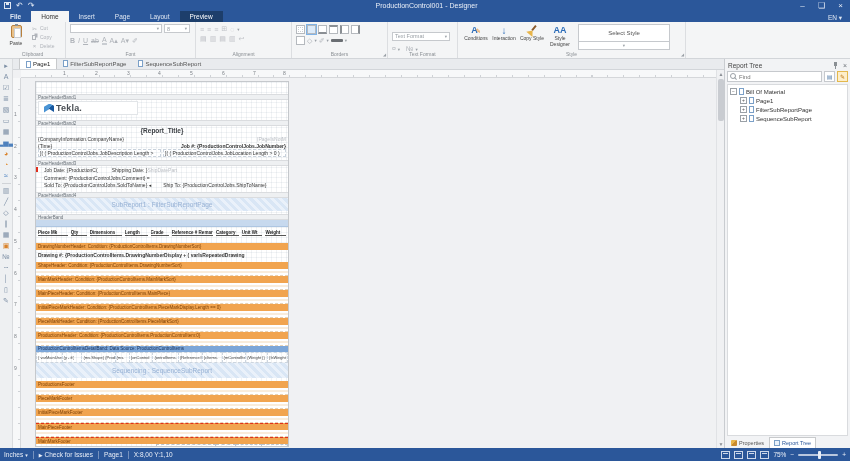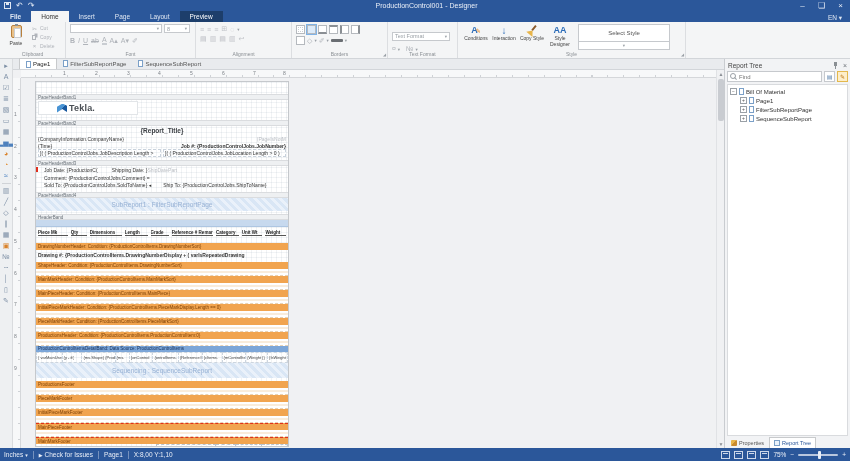--- a/index.html
+++ b/index.html
@@ -111,21 +111,21 @@
   .dcells { display:flex; height:11px; font-size:4px; color:#444; }
   .dcell { border:1px dashed #ccd5df; border-left:none; overflow:hidden; white-space:nowrap; padding:0 1px; line-height:10px; }
   .dcell:first-child { border-left:1px dashed #ccd5df; }
   .mmrow { display:flex; height:9px; font-size:4.2px; color:#333; align-items:stretch; }
   .mmcell { border:1px dashed #b9c4d0; border-left:none; line-height:8px; padding:0 1px; overflow:hidden; white-space:nowrap; }
   .redmark { position:absolute; left:0; top:1px; width:2px; height:5px; background:#e0301e; }
 
   .h7{height:7px} .h8{height:8px} .h9{height:9px} .h10{height:10px} .h13{height:13px} .h15{height:15px} .h16{height:16px}
   .sp2{height:2px} .sp3{height:3px} .sp6{height:6px} .sp12{height:12px}
 
-  .tekla-box { margin:1px 0 0 2px; width:100px; height:14px; background:#fff; border:1px solid #e2e5e8; display:flex; align-items:center; padding-left:18px; gap:2px; }
+  .tekla-box { margin:1px 0 0 2px; width:100px; height:14px; background:#fff; border:1px solid #e2e5e8; display:flex; align-items:center; padding-left:5px; gap:2px; }
   .tlogo { width:10px; height:9px; background:linear-gradient(135deg,#4a94d4 50%,#17579e 50%); clip-path:polygon(0 100%,0 35%,55% 0,100% 25%,100% 95%,52% 62%); }
   .tekla-text { font-size:9px; font-weight:bold; color:#4a4f55; letter-spacing:.2px; }
 
   .vscroll { position:absolute; left:703px; top:0; width:8px; height:378px; background:#f0f1f3; border-left:1px solid #e0e2e5; }
   .vscroll .sarrow { position:absolute; left:0; width:8px; height:8px; font-size:5px; color:#8a8e94; text-align:center; line-height:8px; }
   .vscroll .thumb { position:absolute; left:1px; top:9px; width:6px; height:42px; background:#c9ccd1; border-radius:2px; }
 
   
   .rpanel { position:absolute; left:724px; top:0; width:126px; height:389px; background:#f2f3f5; border-left:1px solid #c9ccd0; display:flex; flex-direction:column; }
   .rp-head { height:12px; display:flex; align-items:center; padding:0 3px; font-size:6.5px; color:#444; }

